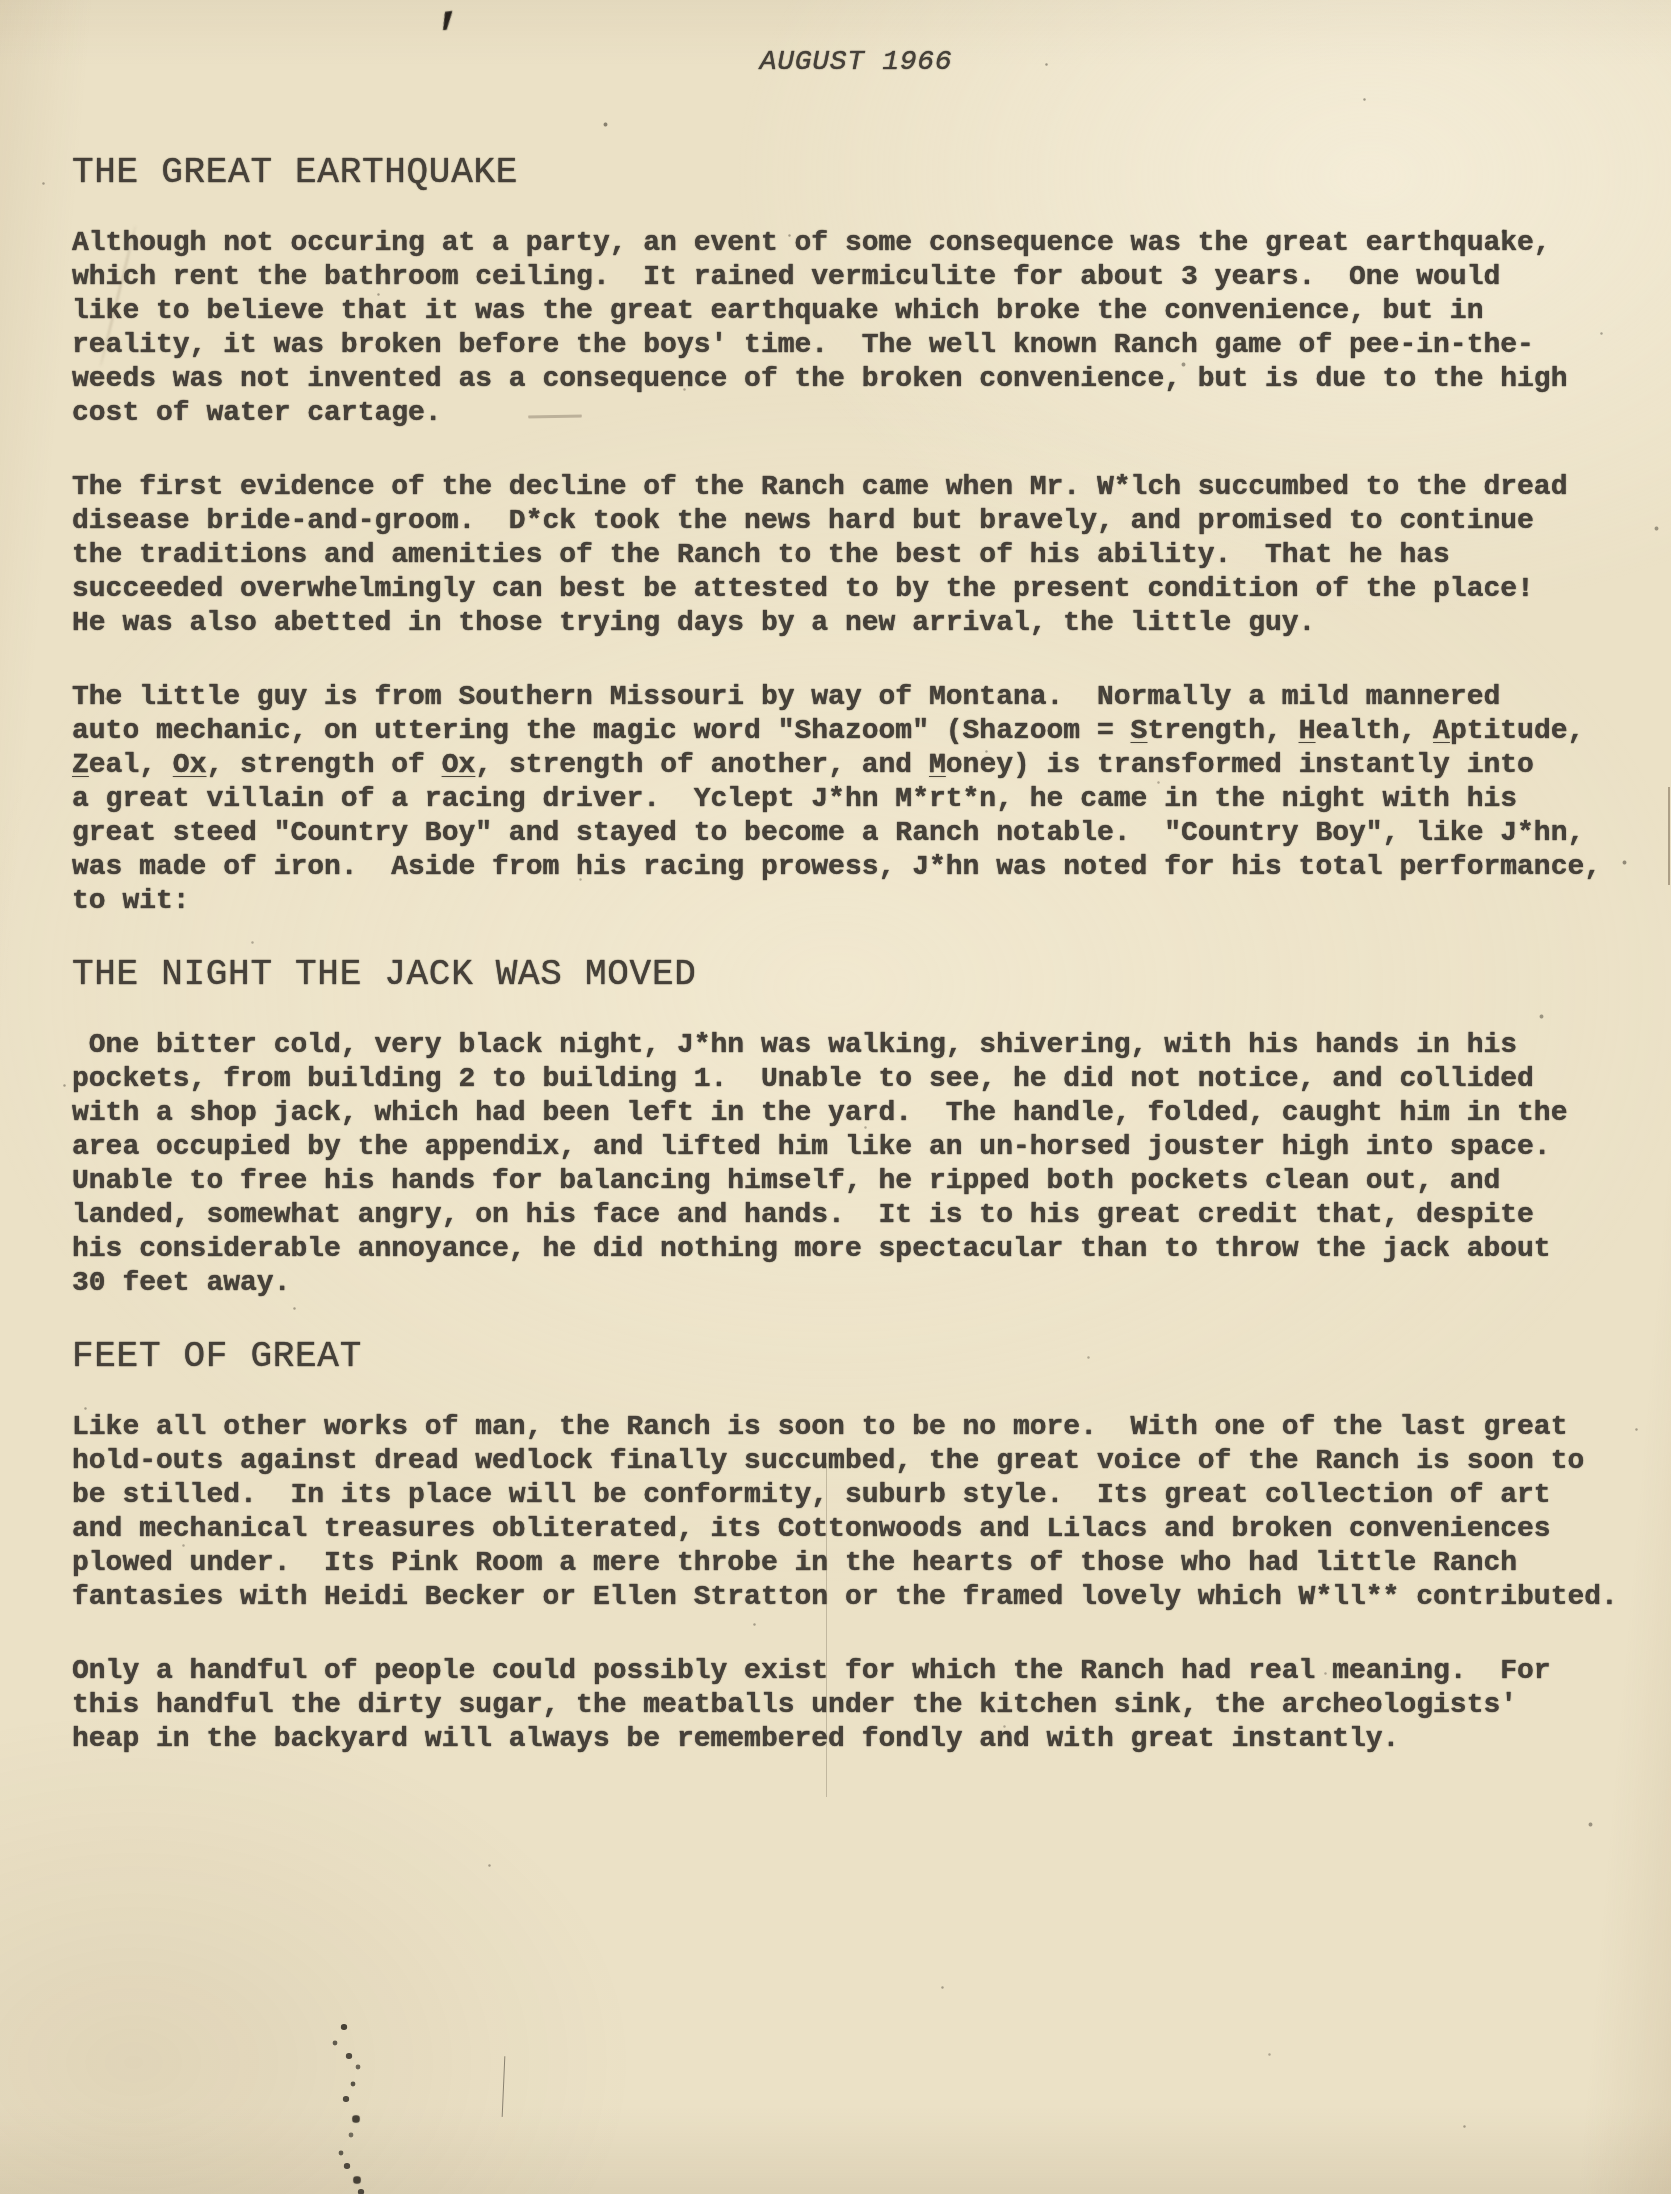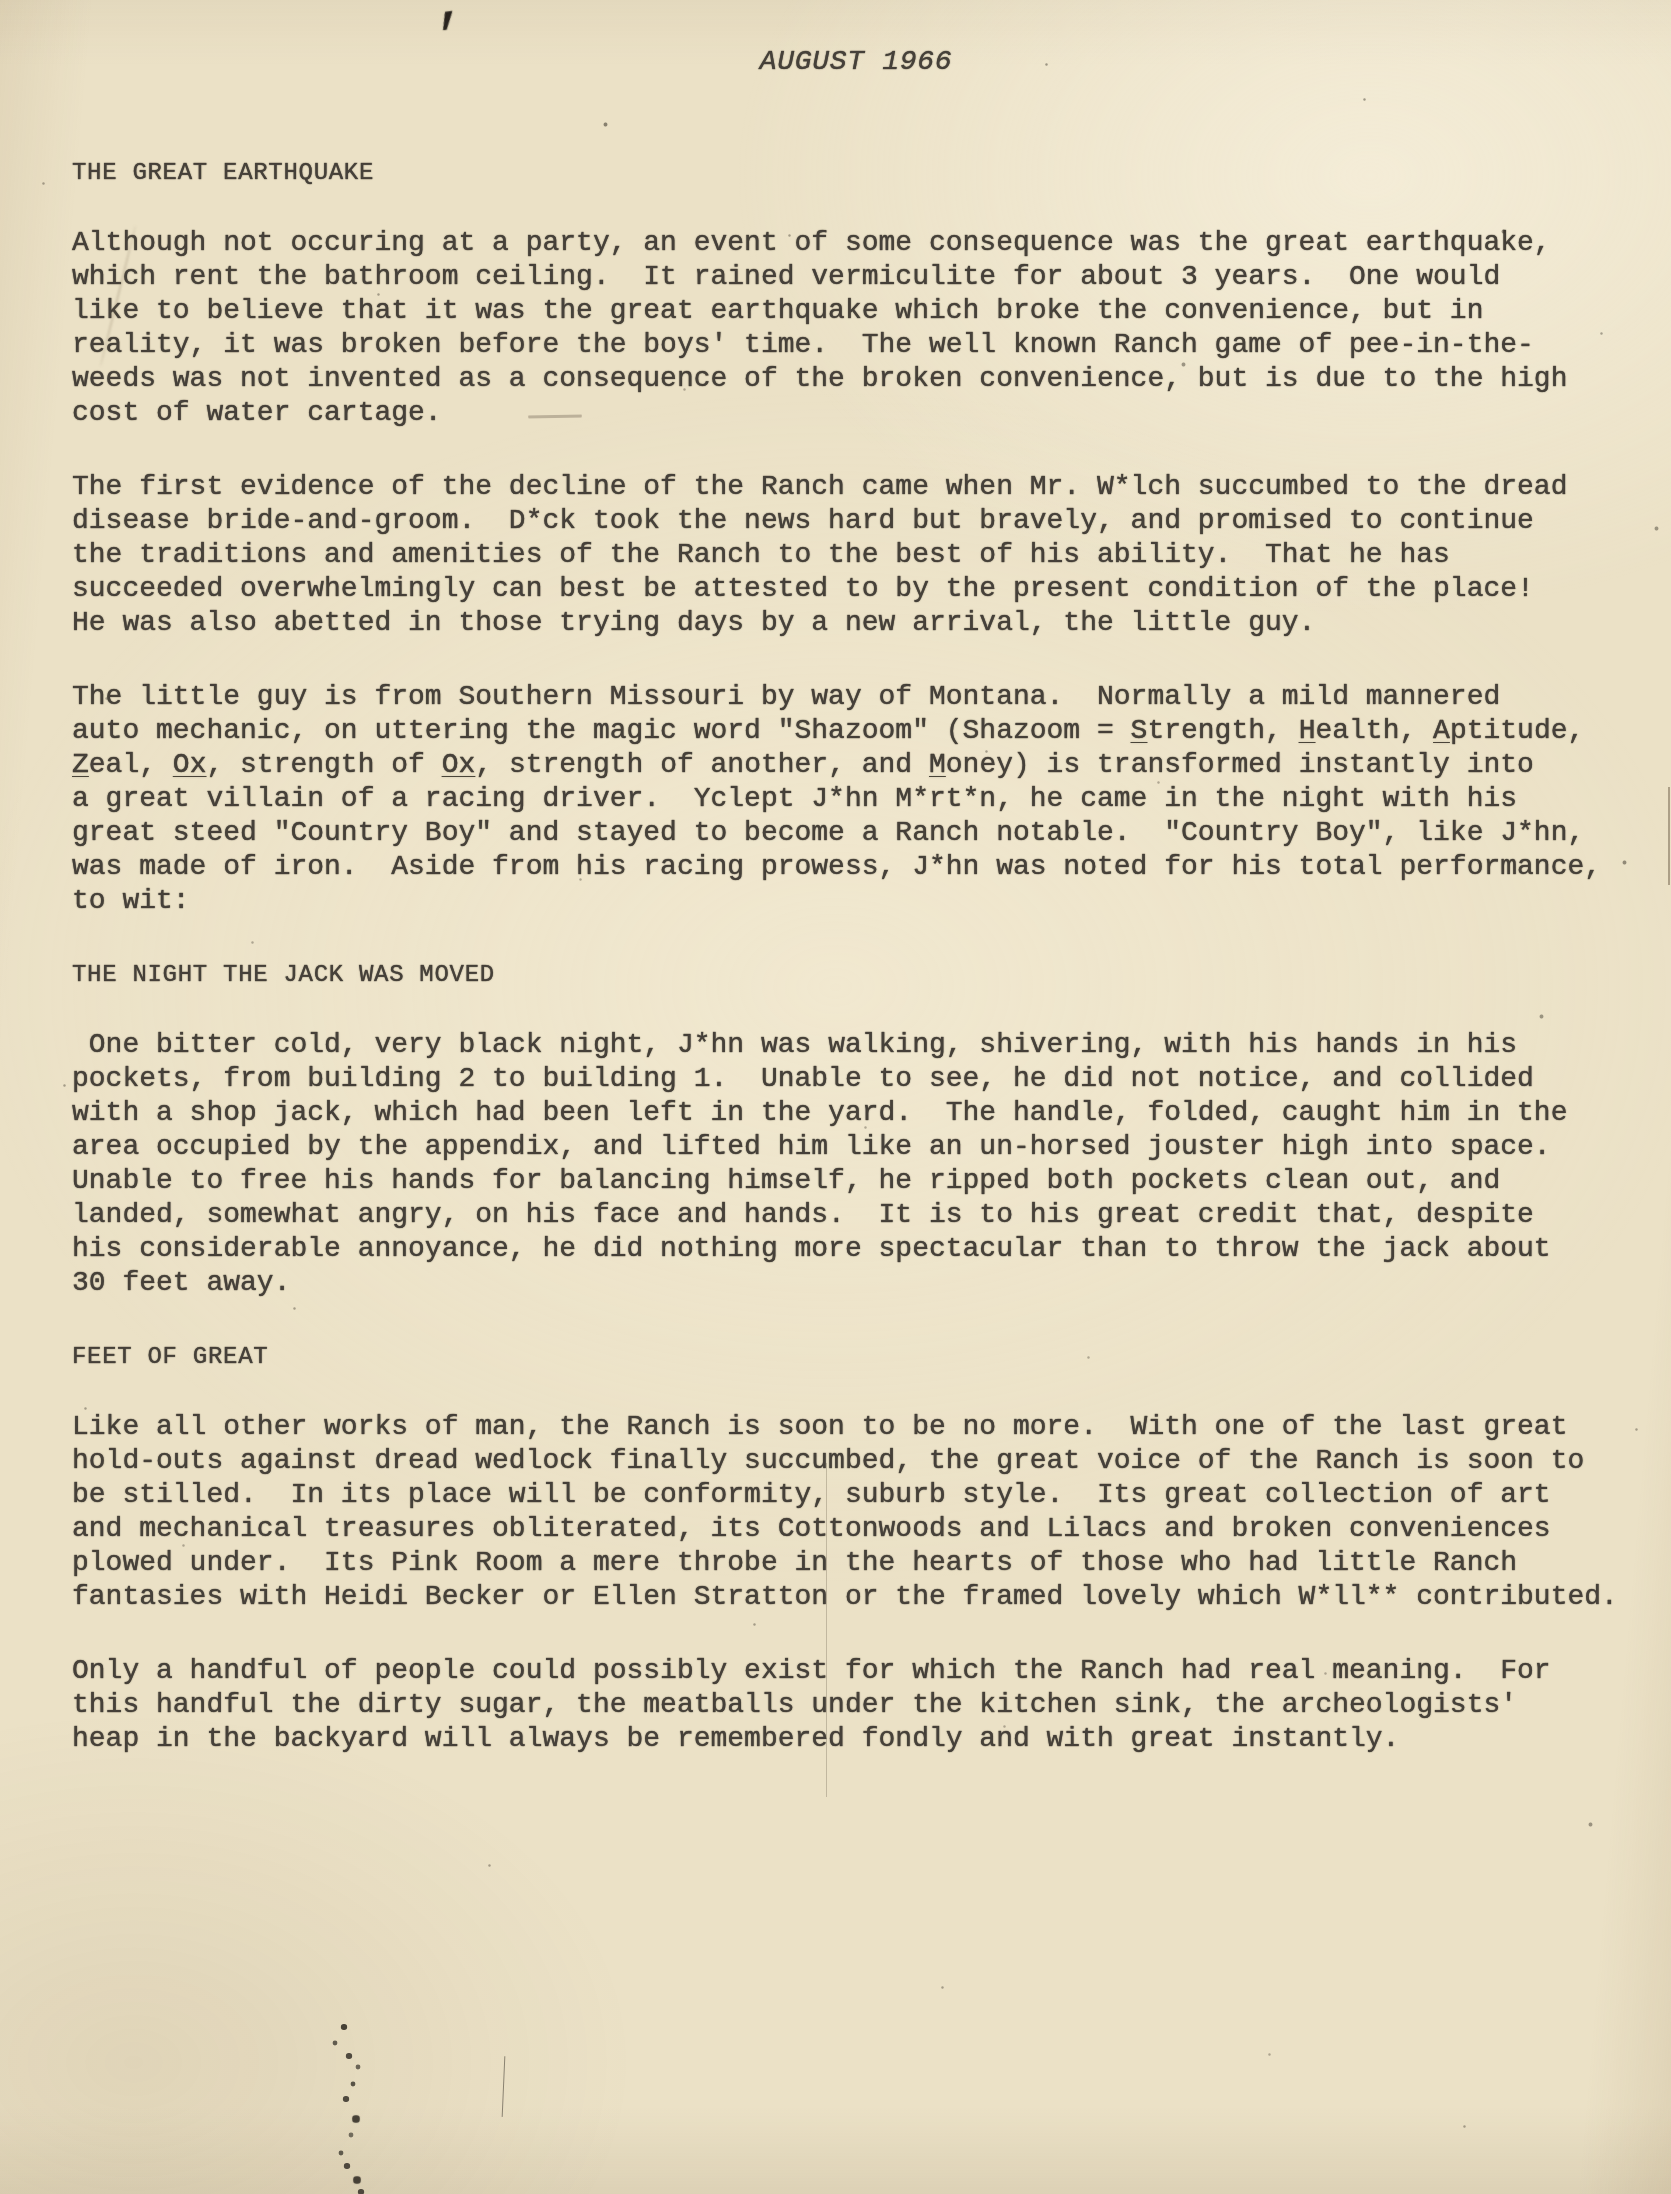--- a/index.html
+++ b/index.html
@@ -30,28 +30,29 @@
     text-shadow: 0 0 1px rgba(60,55,46,0.85), 0 0 2.1px rgba(60,55,46,0.22);
     -webkit-text-stroke: 0.3px rgba(62,56,46,0.45);
   }
   .doc-title {
     text-align: center;
     margin: 0 0 77px 0;
     letter-spacing: 0.7px;
     font-style: italic;
   }
   h2.sec-heading {
-    font-size: 24px;
+    font-size: 36px;
     font-weight: normal;
     margin: 0 0 36px 0;
     letter-spacing: 0.7px;
   }
   .para {
     white-space: pre-wrap;
     margin: 0 0 40px 0;
+    font-weight: bold;
   }
   .para u { text-decoration-thickness: 1.4px; text-underline-offset: 3.5px; }
 
   
   .artifact { position: absolute; pointer-events: none; }
   .stray-comma {
     left: 433px; top: -12.5px;
     font-size: 54px;
     color: rgba(38,34,28,0.92);
     transform: rotate(-8deg);

